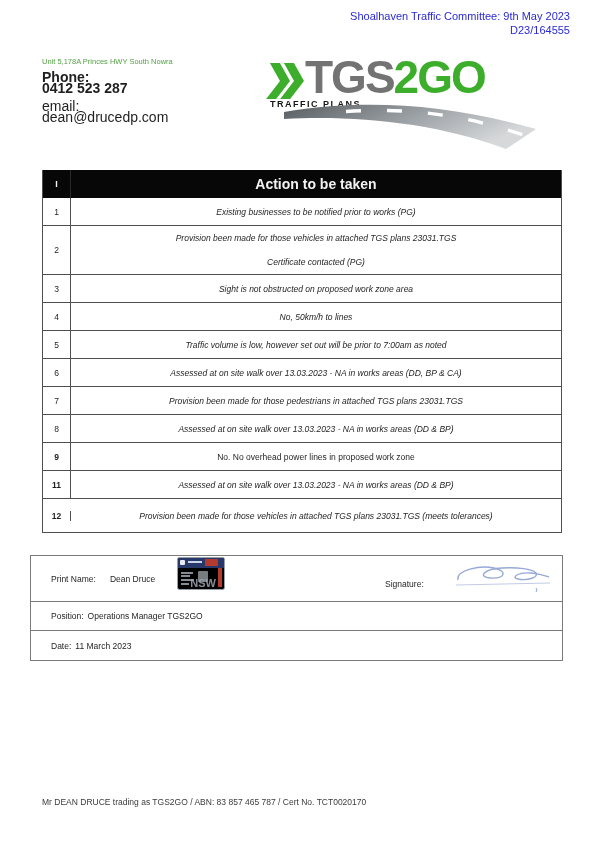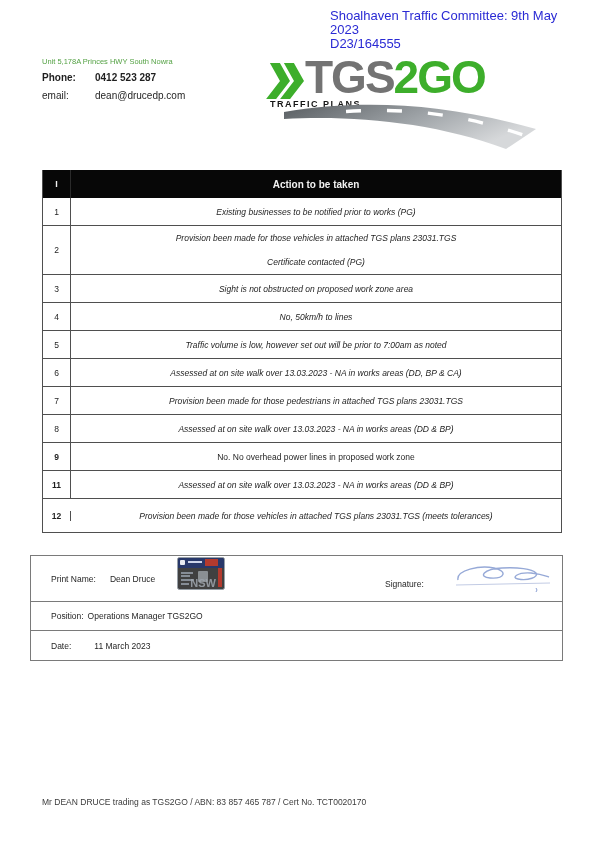--- a/index.html
+++ b/index.html
@@ -2,73 +2,73 @@
 <html><head>
 <meta charset="utf-8">
 <style>
   html,body{margin:0;padding:0;}
   body{
     width:600px;height:848px;position:relative;background:#ffffff;
     font-family:"Liberation Sans", sans-serif;color:#1f1f1f;overflow:hidden;
   }
   
   .committee{
-    position:absolute;left:330px;top:9px;width:240px;text-align:left;
-    color:var(--blue,#2a2ad4);font-size:13px;line-height:14px;font-weight:400;
+    position:absolute;left:330px;top:9px;width:240px;text-align:right;
+    color:var(--blue,#2a2ad4);font-size:11px;line-height:14px;font-weight:400;
   }
   
   .contact{position:absolute;left:42px;top:57px;}
   .contact .addr{color:var(--addr-green,#55a245);font-size:7.5px;margin-bottom:6px;}
-  .contact .crow{font-size:10px;line-height:11px;margin-bottom:7px;display:flex;}
+  .contact .crow{font-size:14px;line-height:11px;margin-bottom:7px;display:flex;flex-direction:column;}
   .contact .clabel{display:inline-block;width:53px;}
   .contact .bold{font-weight:bold;}
   
   .logo-chevrons{position:absolute;left:266px;top:62px;}
   .logo-text{position:absolute;left:305px;top:54px;font-size:46px;font-weight:900;
     letter-spacing:-2px;line-height:46px;white-space:nowrap;}
   .logo-text .lg-black{color:#737373;text-align:center;}
   .logo-text .lg-green{color:var(--green,#3dae2b);}
   .logo-tagline{position:absolute;left:270px;top:99px;font-size:9px;font-weight:bold;
     letter-spacing:1.5px;color:#161616;}
   .road{position:absolute;left:282px;top:96px;}
   
   .atable{position:absolute;left:42px;top:170px;width:520px;
     border:1px solid #4f4f4f;border-top:none;box-sizing:border-box;}
   .thead{display:flex;background:#070707;color:#f2f2f2;height:28px;}
   .thead-num{width:27px;border-right:1px solid #2a2a2a;display:flex;align-items:center;
     justify-content:center;font-size:9px;font-weight:bold;}
   .thead-action{flex:1;display:flex;align-items:center;justify-content:center;
-    font-size:10px;font-weight:bold;}
+    font-size:14px;font-weight:bold;}
   .trow{display:flex;border-top:1px solid #4f4f4f;min-height:27px;}
   .trow:first-child{border-top:none;}
   .trow:last-child{min-height:33px;align-items:center;}
   .tnum{width:27px;border-right:1px solid #4f4f4f;display:flex;align-items:center;
     justify-content:center;font-size:8.5px;flex-shrink:0;}
   .bold-num .tnum{font-weight:bold;}
   .tcell{flex:1;display:flex;flex-direction:column;justify-content:center;
     text-align:center;font-size:8.5px;padding:0 12px;}
   .italic .tcell{font-style:italic;}
   .tline{padding:7px 0;line-height:10px;}
   
   .sigbox{position:absolute;left:30px;top:555px;width:533px;box-sizing:border-box;
     border:1px solid #7a7a7a;font-size:8.5px;}
   .sigrow{border-bottom:1px solid #7a7a7a;display:flex;align-items:center;}
   .sigrow:last-child{border-bottom:none;}
   .sig-print{height:45px;padding-left:20px;}
   .sig-pos{height:28px;padding-left:20px;}
   .sig-date{height:29px;padding-left:20px;}
   .sig-name{margin-left:14px;}
   .sig-posval{margin-left:4px;}
-  .sig-dateval{margin-left:23px;}
+  .sig-dateval{margin-left:4px;}
   .sig-label-right{position:absolute;left:385px;top:579px;font-size:8.5px;}
   .sig-svg{position:absolute;left:452px;top:560px;}
   
   .card{position:absolute;left:177px;top:557px;width:48px;height:33px;
     background:linear-gradient(160deg,#d9dcе0 0%,#cdd1d6 50%,#bfc4ca 100%);
-    background-color:#404040;border-radius:2.5px;border:1px solid #98a0a8;
+    background-color:#000000;border-radius:2.5px;border:1px solid #98a0a8;
     box-sizing:border-box;overflow:hidden;}
   .card-head{position:absolute;top:0;left:0;right:0;height:10px;background:#28386a;}
   .card-logo{position:absolute;top:2px;left:2px;width:5px;height:5px;background:#e8eaf2;
     border-radius:1px;}
   .card-headline{position:absolute;top:3px;left:10px;width:14px;height:1.5px;background:#cdd4ea;}
   .card-redbox{position:absolute;top:1px;right:6px;width:13px;height:7px;background:#b33a2e;}
   .card-stripe{position:absolute;top:10px;right:2px;bottom:2px;width:4px;background:#b33a2e;}
   .card-line{position:absolute;left:3px;height:1.5px;background:#868d96;}
   .card-photo{position:absolute;left:20px;top:13px;width:10px;height:11px;background:#aab0b7;
     border-radius:1px;opacity:.7;}

